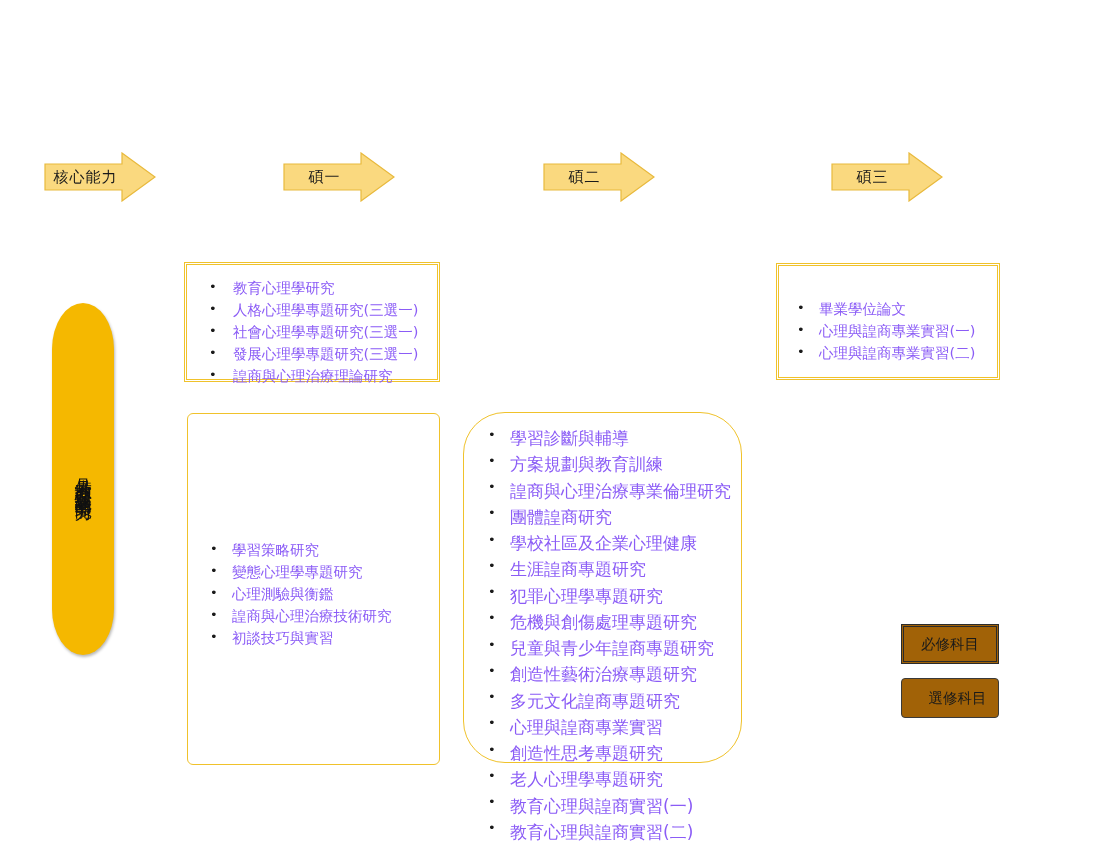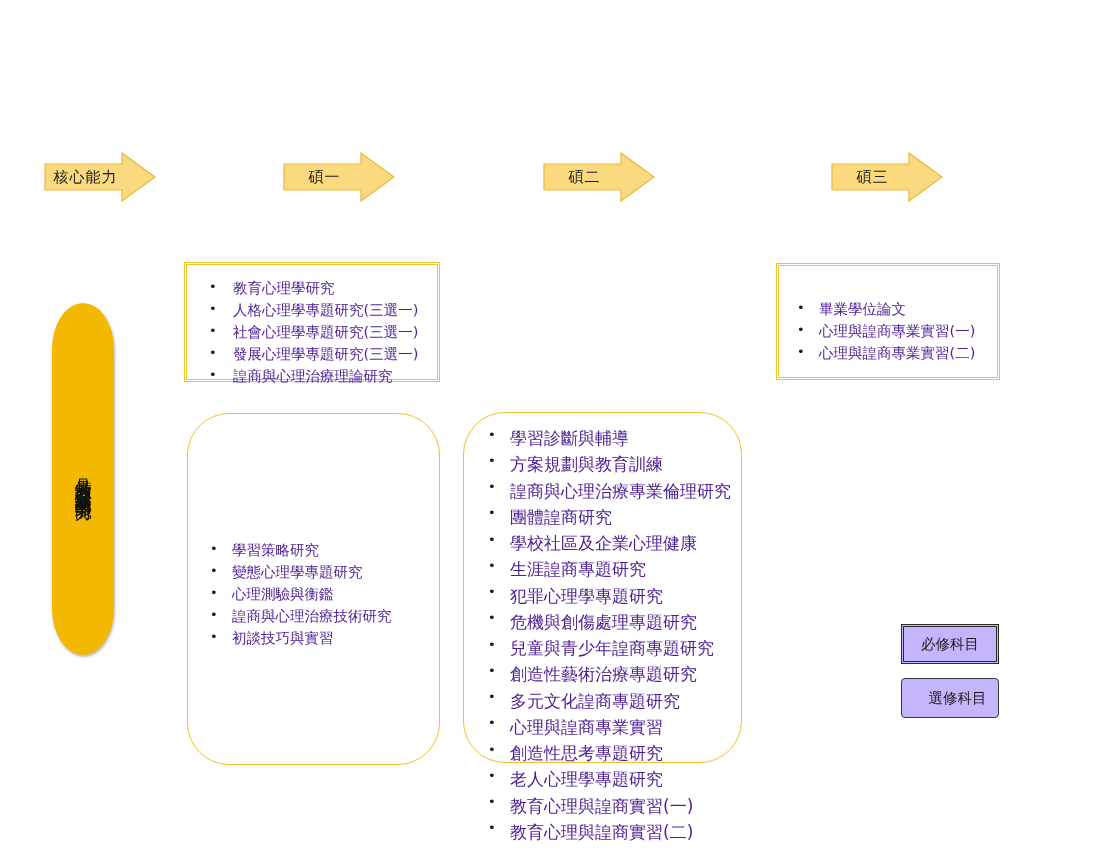--- a/index.html
+++ b/index.html
@@ -89,42 +89,42 @@
   .course-box ul {
     list-style: none;
     margin: 0;
     padding: 0;
   }
   .course-box li {
     position: relative;
     padding-left: 38px;
     font-size: 14.5px;
     line-height: 1.52;
-    color: #4c1d95;
+    color: #8b5cf6;
     white-space: nowrap;
   }
   .course-box li::before {
     content: "\2022";
     position: absolute;
     left: 14px;
     top: -0.5px;
     font-size: 13px;
     color: #1a1a1a;
   }
 
   
   #box-m1-required { left: 184px; top: 262px; width: 256px; height: 120px; }
   #box-m1-required ul { margin-top: 2px; }
 
   #box-m3-required { left: 776px; top: 263px; width: 224px; height: 117px; }
   #box-m3-required ul { margin-top: 22px; }
   #box-m3-required li { padding-left: 32px; }
   #box-m3-required li::before { left: 10px; }
 
-  #box-m1-elective { left: 187px; top: 413px; width: 253px; height: 352px; }
+  #box-m1-elective { left: 187px; top: 413px; width: 253px; height: 352px; border-radius: 6px; }
   #box-m1-elective ul {
     position: absolute;
     left: 0;
     top: 125px;
     width: 100%;
   }
   #box-m1-elective li { padding-left: 44px; }
   #box-m1-elective li::before { left: 22px; }
 
   #box-m2-elective { left: 463px; top: 412px; width: 279px; height: 351px; }
@@ -138,21 +138,21 @@
     padding-left: 46px;
     line-height: 1.545;
     font-size: 17px;
   }
   #box-m2-elective li::before { left: 24px; }
 
   
   .legend-item {
     position: absolute;
     box-sizing: border-box;
-    background: #c4b5fd;
+    background: #a16207;
     display: flex;
     align-items: center;
     justify-content: center;
     font-size: 14.5px;
     color: #1a1a1a;
     white-space: nowrap;
   }
   #legend-required {
     left: 901px;
     top: 624px;

